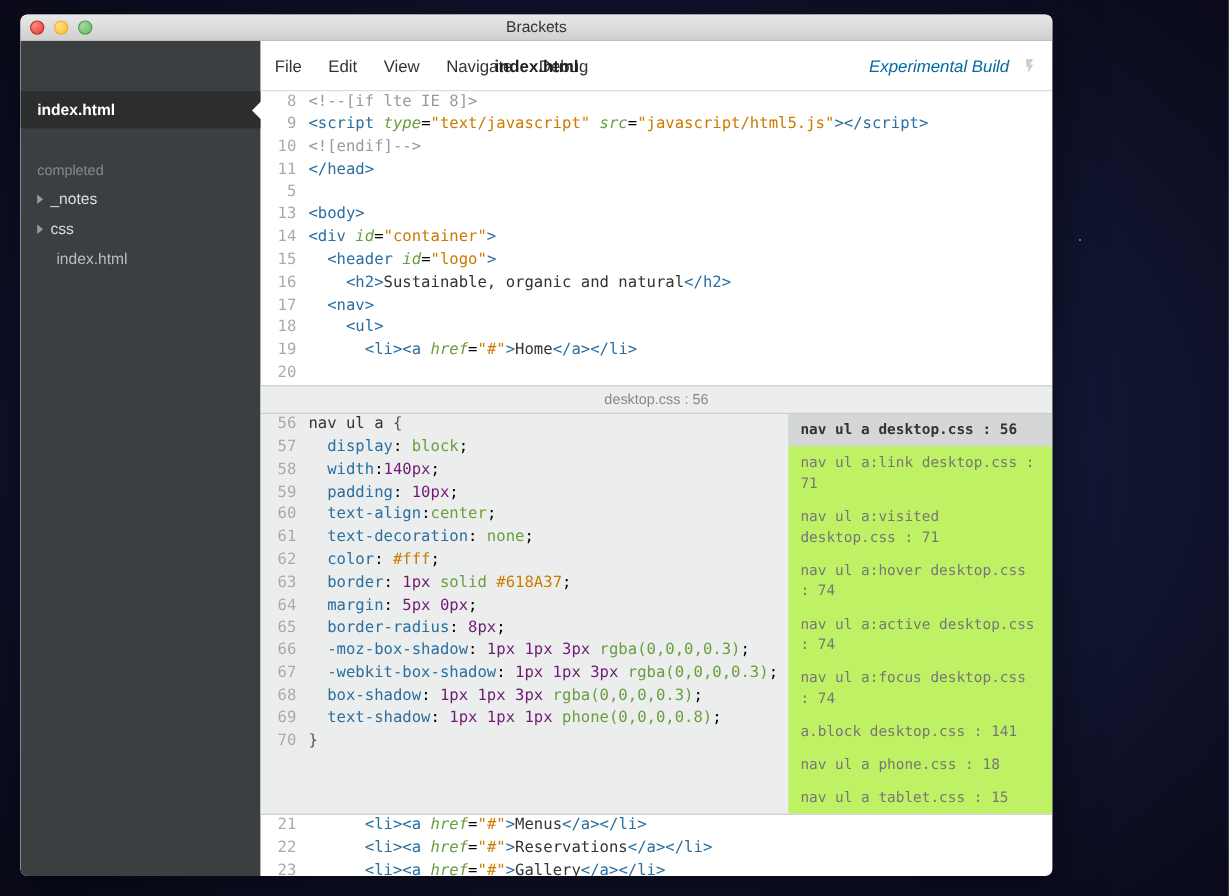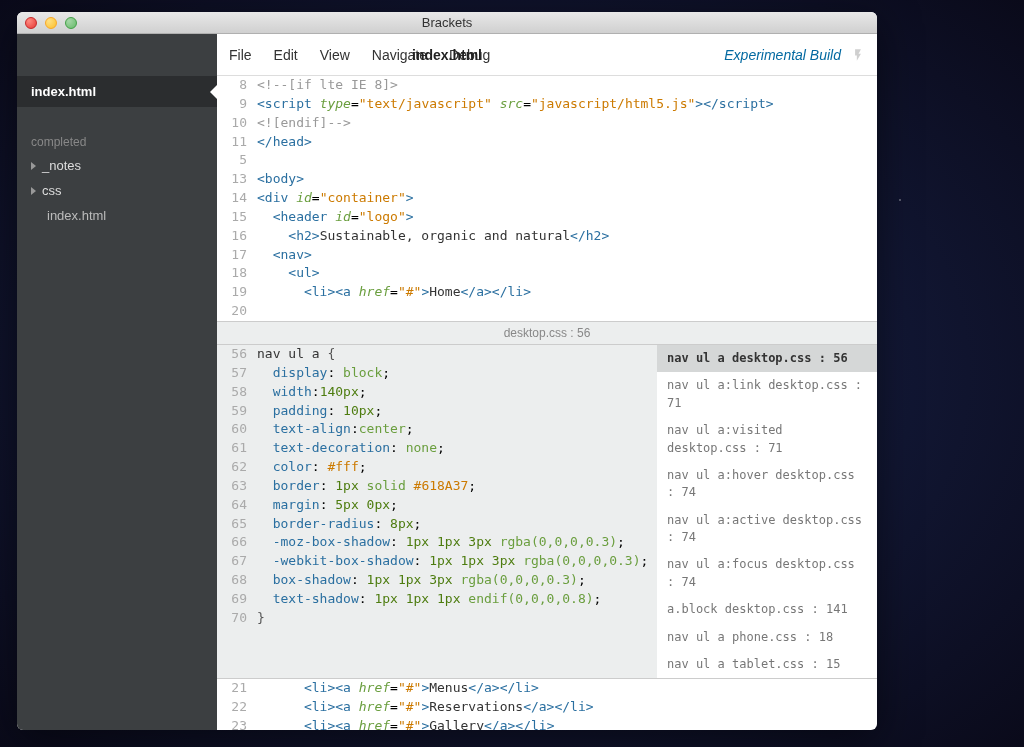--- a/index.html
+++ b/index.html
@@ -172,21 +172,21 @@
   font-size: 12px;
   color: #888;
   padding: 4px 12px;
   background: #eceeee;
   border-top: 1px solid #ccc;
   text-align: center;
 }
 .inline-code-area { flex: 1; display: flex; }
 .related-rules {
   width: 220px;
-  background: #ffffff;
+  background: #bef264;
   font-size: 12px;
   color: #777;
   padding: 0;
 }
 .rule-item {
   padding: 5px 10px;
 }
 .rule-item.active {
   background: #d5d7d7;
   color: #333;
@@ -202,21 +202,21 @@
   border: 8px solid transparent;
   border-right-color: #d5d7d7;
 }
 
 .tag { color: #2a6fa0; }
 .attr { color: #6a9e3e; font-style: italic; }
 .str { color: #cc7a00; }
 .comment { color: #999; }
 .prop { color: #2a6fa0; }
 .val { color: #6a9e3e; }
-.num { color: #4d7c0f; }
+.num { color: #701a75; }
 .hex { color: #cc7a00; }
 .punc { color: #555; }
 .txt { color: #333; }
 </style>
 </head>
 <body>
 
 <div class="window">
   <div class="titlebar">
     <div class="traffic-lights">
@@ -326,21 +326,21 @@
                 <div>  <span class="prop">padding</span>: <span class="num">10px</span>;</div>
                 <div>  <span class="prop">text-align</span>:<span class="val">center</span>;</div>
                 <div>  <span class="prop">text-decoration</span>: <span class="val">none</span>;</div>
                 <div>  <span class="prop">color</span>: <span class="hex">#fff</span>;</div>
                 <div>  <span class="prop">border</span>: <span class="num">1px</span> <span class="val">solid</span> <span class="hex">#618A37</span>;</div>
                 <div>  <span class="prop">margin</span>: <span class="num">5px 0px</span>;</div>
                 <div>  <span class="prop">border-radius</span>: <span class="num">8px</span>;</div>
                 <div>  <span class="prop">-moz-box-shadow</span>: <span class="num">1px 1px 3px</span> <span class="val">rgba(0,0,0,0.3)</span>;</div>
                 <div>  <span class="prop">-webkit-box-shadow</span>: <span class="num">1px 1px 3px</span> <span class="val">rgba(0,0,0,0.3)</span>;</div>
                 <div>  <span class="prop">box-shadow</span>: <span class="num">1px 1px 3px</span> <span class="val">rgba(0,0,0,0.3)</span>;</div>
-                <div>  <span class="prop">text-shadow</span>: <span class="num">1px 1px 1px</span> <span class="val">endif(0,0,0,0.8)</span>;</div>
+                <div>  <span class="prop">text-shadow</span>: <span class="num">1px 1px 1px</span> <span class="val">phone(0,0,0,0.8)</span>;</div>
                 <div><span class="punc">}</span></div>
               </div>
           </div>
           <div class="related-rules" id="related-rules">
               <div class="rule-item active">nav ul a desktop.css : 56</div>
               <div class="rule-item">nav ul a:link desktop.css : 71</div>
               <div class="rule-item">nav ul a:visited desktop.css : 71</div>
               <div class="rule-item">nav ul a:hover desktop.css : 74</div>
               <div class="rule-item">nav ul a:active desktop.css : 74</div>
               <div class="rule-item">nav ul a:focus desktop.css : 74</div>

